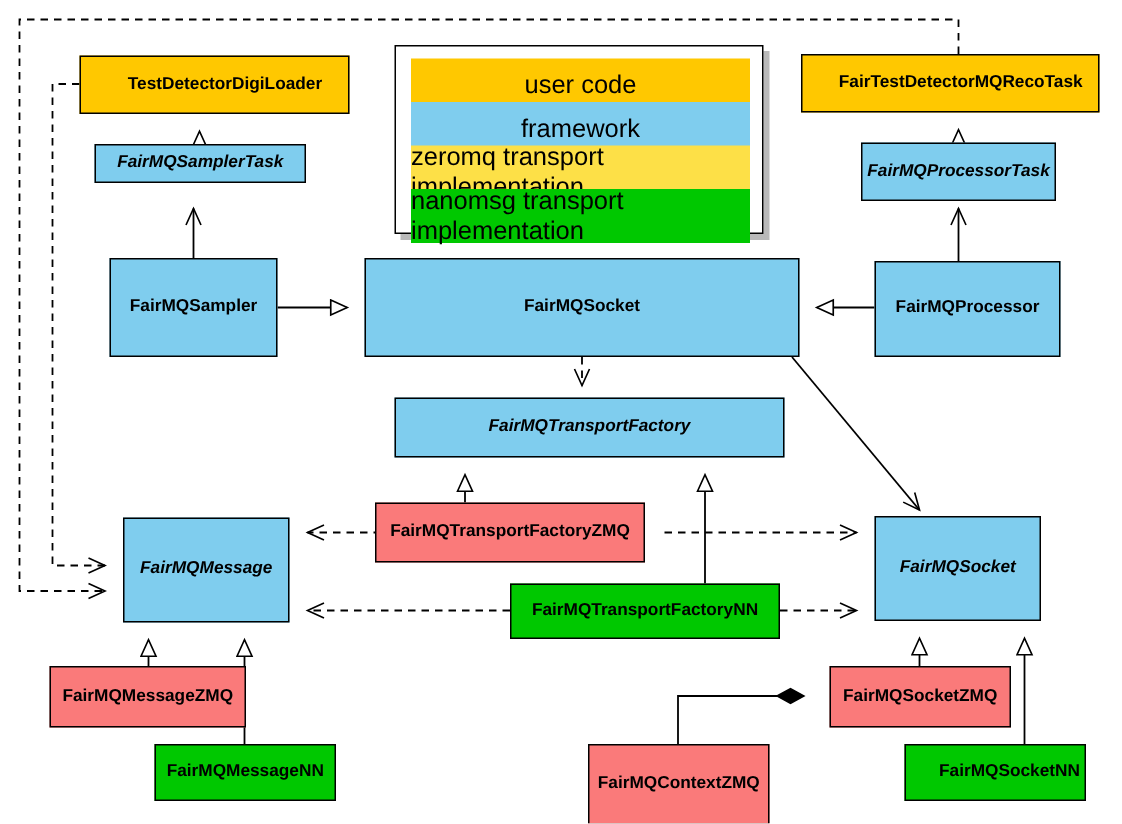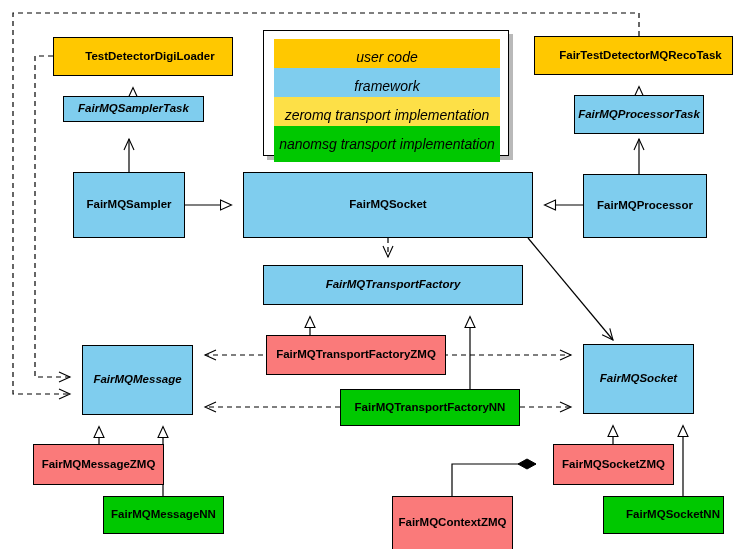--- a/index.html
+++ b/index.html
@@ -14,21 +14,21 @@
   .c-user{background:#FFC800;padding-left:14px;}
   .c-frame{background:#7FCDEE;}
   .c-zmq{background:#FA7A7A;}
   .c-nn{background:#00C800;}
 
   #legend{position:absolute;left:263px;top:30px;width:246px;height:126px;
           background:#fff;border:1px solid #000;box-sizing:border-box;
           box-shadow:4px 4px 0 rgba(128,128,128,.55);}
   .legend-row{position:absolute;left:10px;width:226px;height:36px;
               display:flex;align-items:center;justify-content:center;
-              font-size:14px;font-weight:normal;color:#000;font-style:italic;}
+              font-size:17px;font-weight:normal;color:#000;}
   #lr0{top:8px;} #lr1{top:37px;} #lr2{top:66px;} #lr3{top:95px;}
 </style>
 </head>
 <body>
 
 <div id="canvas">
 
   <svg class="edges" viewBox="0 0 748 549">
     <defs>
       <marker id="hollowTri" markerWidth="14" markerHeight="14" refX="11.5" refY="6" orient="auto" markerUnits="userSpaceOnUse">
@@ -121,21 +121,21 @@
       </div>
       <div class="node c-frame" style="left: 583px; top: 174px; width: 124px; height: 64px;">
         <span>FairMQProcessor</span>
       </div>
       <div class="node c-frame" style="left: 243px; top: 172px; width: 290px; height: 66px;">
         <span>FairMQSocket</span>
       </div>
       <div class="node c-frame abstract" style="left: 263px; top: 265px; width: 260px; height: 40px;">
         <span>FairMQTransportFactory</span>
       </div>
-      <div class="node c-zmq" style="left: 266px; top: 335px; width: 180px; height: 40px;">
+      <div class="node c-zmq" style="left: 250px; top: 335px; width: 180px; height: 40px;">
         <span>FairMQTransportFactoryZMQ</span>
       </div>
       <div class="node c-nn" style="left: 340px; top: 389px; width: 180px; height: 37px;">
         <span>FairMQTransportFactoryNN</span>
       </div>
       <div class="node c-frame abstract" style="left: 82px; top: 345px; width: 111px; height: 70px;">
         <span>FairMQMessage</span>
       </div>
       <div class="node c-frame abstract" style="left: 583px; top: 344px; width: 111px; height: 70px;">
         <span>FairMQSocket</span>

